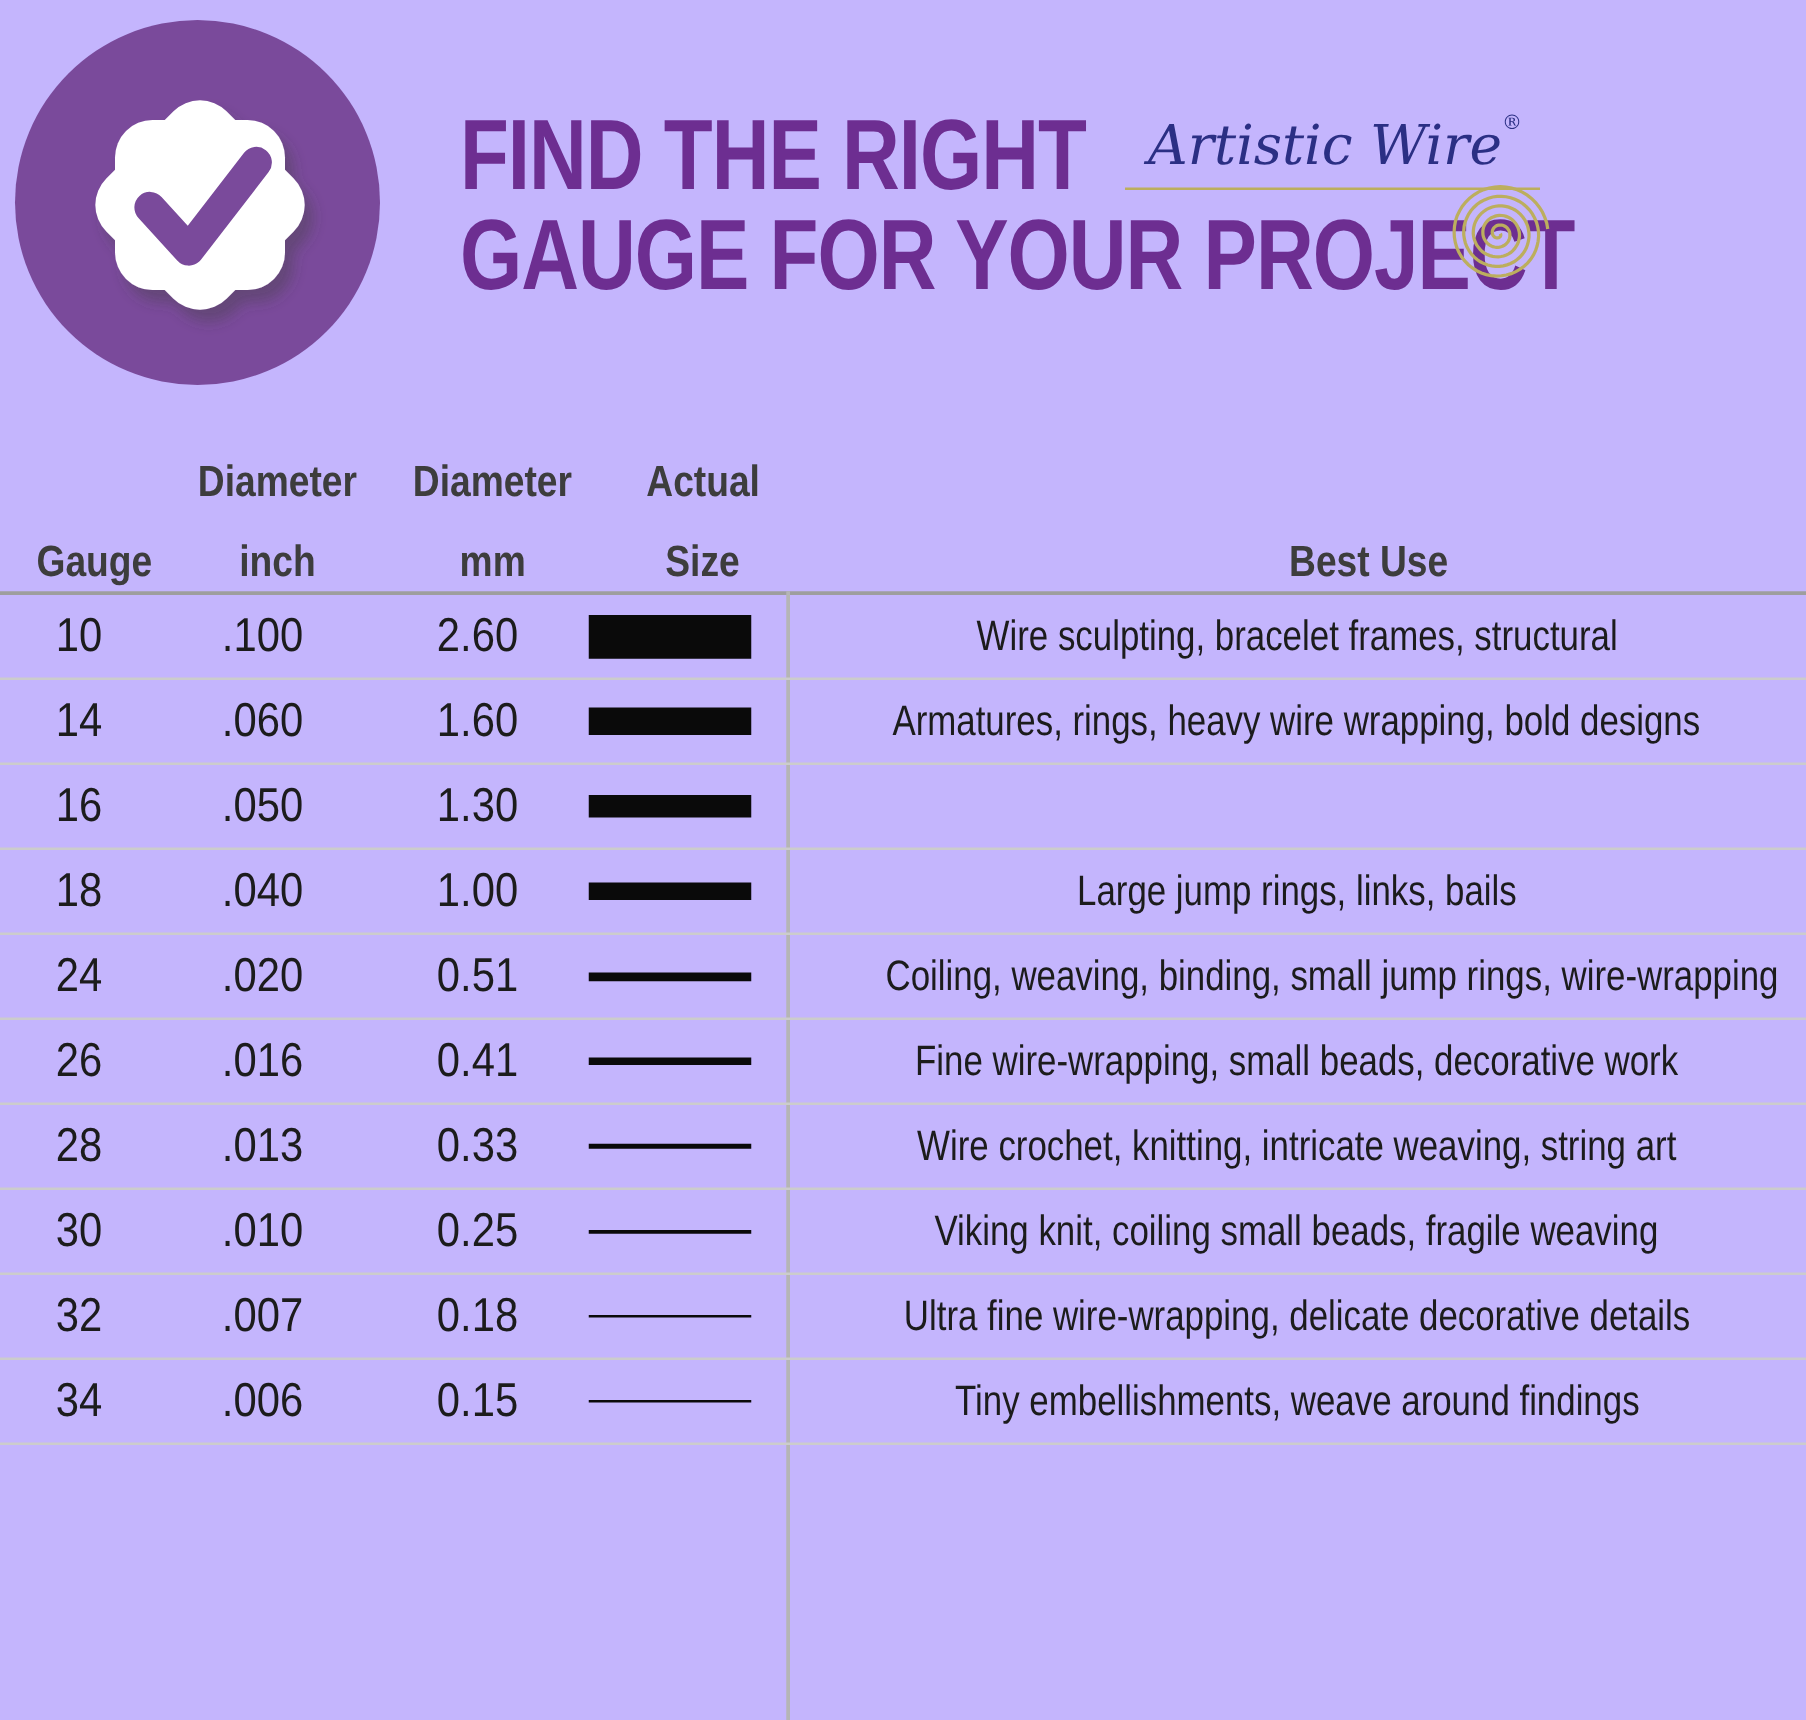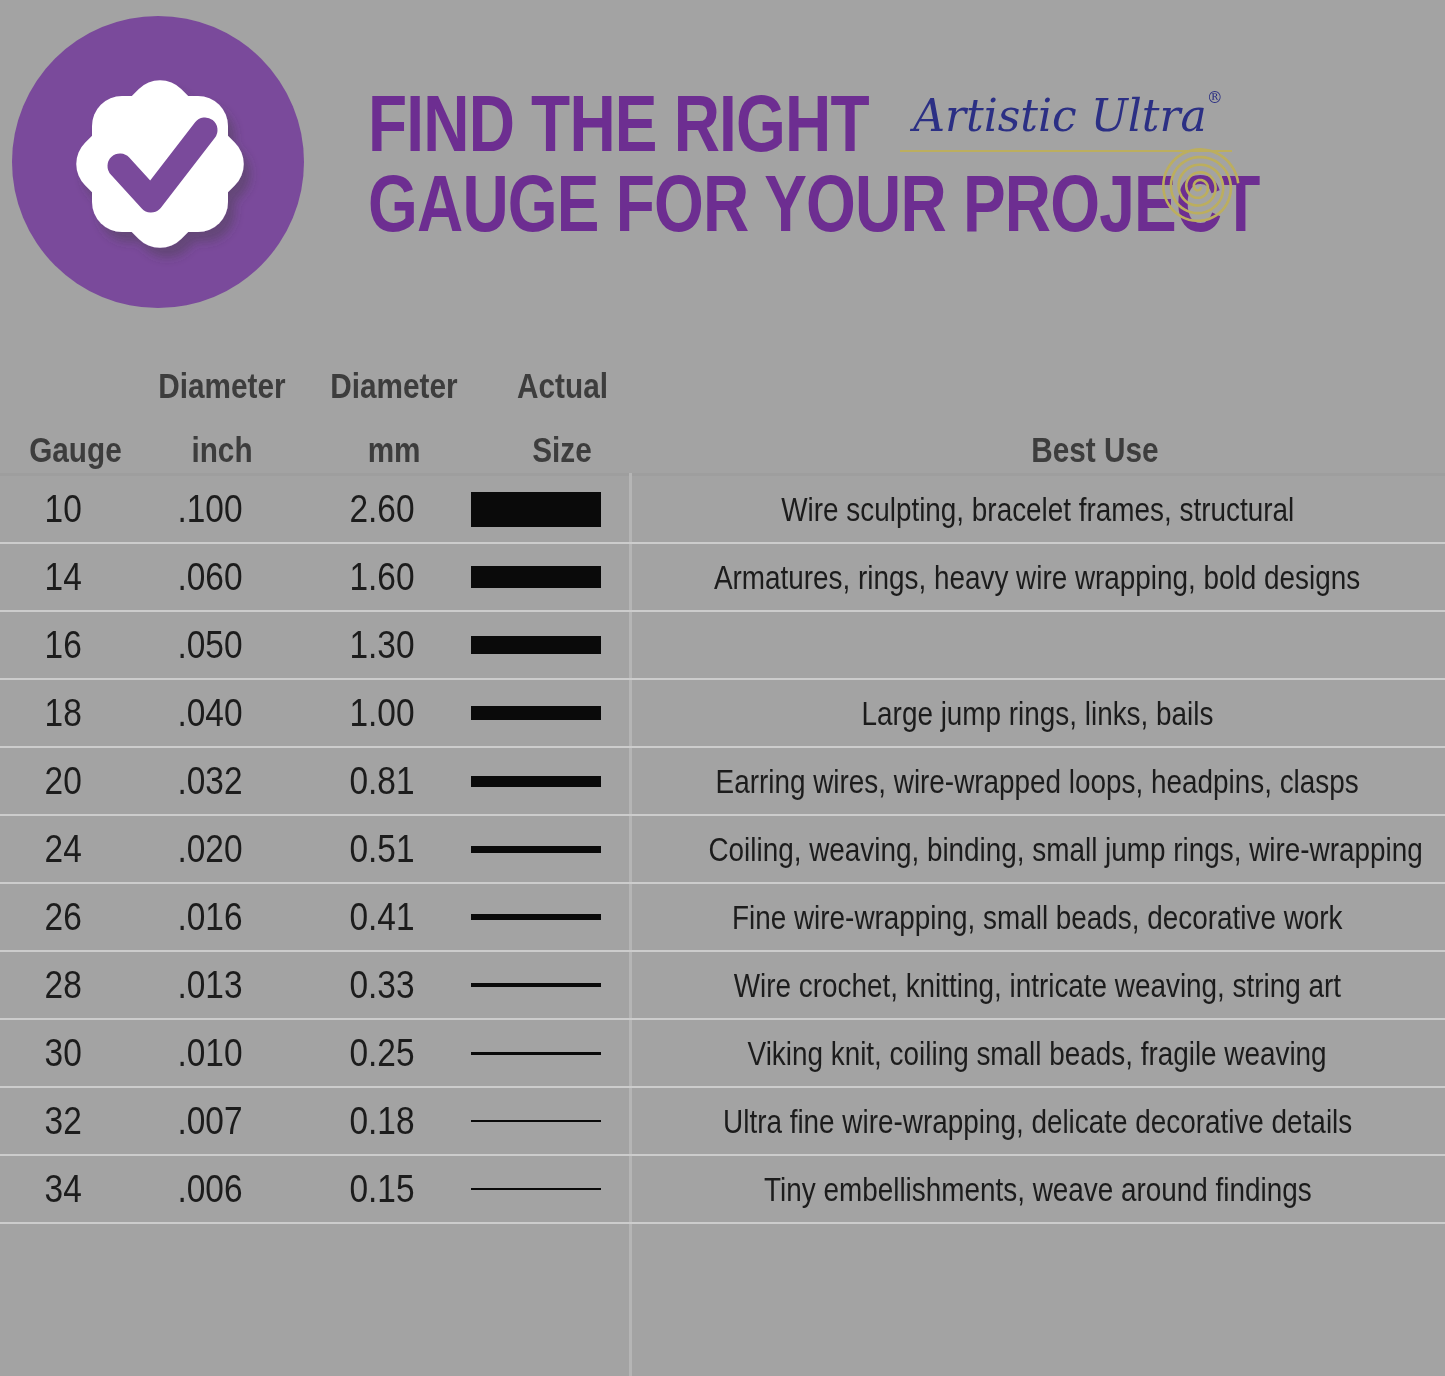--- a/index.html
+++ b/index.html
@@ -1,16 +1,16 @@
 <!DOCTYPE html>
 <html><head>
 <meta charset="utf-8">
 <style>
   html,body{margin:0;padding:0;background:#ffffff;}
-  #stage{position:relative;width:1445px;height:1376px;background:#a3a3a3;overflow:hidden;
+  #stage{position:relative;width:1445px;height:1376px;background:#c4b5fd;overflow:hidden;
          font-family:"Liberation Sans", sans-serif;}
 
   
   .badge-wrap{position:absolute;left:8px;top:10px;width:300px;height:300px;}
   .headline{position:absolute;left:368px;top:84px;color:#6d2e91;font-weight:bold;
             font-size:80px;line-height:80px;letter-spacing:-1px;white-space:nowrap;
             transform:scaleX(0.80);transform-origin:left top;}
   .brand{position:absolute;left:898px;top:88px;width:350px;height:150px;}
   .brand-name{position:absolute;left:0;top:0;width:340px;text-align:center;
               font-family:"DejaVu Serif", serif;font-style:italic;
@@ -63,21 +63,21 @@
       <path d="M112 156 L143 190 L197 120" fill="none" stroke="#7a4a9b" stroke-width="25" stroke-linecap="round" stroke-linejoin="round"></path>
     </svg>
   </div>
 
   <div class="headline">
     <div>FIND THE RIGHT</div>
     <div>GAUGE FOR YOUR PROJECT</div>
   </div>
 
   <div class="brand">
-    <div class="brand-name"><span>Artistic Ultra</span><sup>®</sup></div>
+    <div class="brand-name"><span>Artistic Wire</span><sup>®</sup></div>
     <div class="brand-underline"></div>
     <svg class="brand-spiral" width="86" height="86" viewBox="0 0 86 86">
       <polyline id="spiral-path" fill="none" stroke="#bcae5e" stroke-width="2.6" points="44.2,43.0 44.3,43.2 44.5,43.4 44.5,43.6 44.6,43.8 44.6,44.1 44.6,44.4 44.5,44.7 44.4,44.9 44.2,45.2 44.0,45.5 43.7,45.7 43.4,45.9 43.0,46.1 42.6,46.2 42.2,46.3 41.8,46.3 41.3,46.3 40.9,46.2 40.4,46.0 40.0,45.8 39.5,45.5 39.1,45.1 38.8,44.7 38.4,44.2 38.2,43.7 38.0,43.1 37.9,42.5 37.8,41.9 37.9,41.2 38.0,40.5 38.2,39.9 38.5,39.2 38.9,38.6 39.3,38.0 39.9,37.5 40.5,37.0 41.2,36.6 42.0,36.3 42.8,36.1 43.6,36.0 44.5,36.0 45.4,36.0 46.2,36.2 47.1,36.6 47.9,37.0 48.7,37.5 49.5,38.2 50.1,38.9 50.7,39.7 51.2,40.6 51.6,41.6 51.8,42.6 51.9,43.7 51.9,44.8 51.8,45.9 51.5,47.0 51.1,48.0 50.6,49.1 49.9,50.0 49.1,50.9 48.2,51.7 47.1,52.4 46.0,53.0 44.8,53.4 43.6,53.7 42.3,53.8 41.0,53.8 39.6,53.6 38.3,53.3 37.1,52.8 35.8,52.1 34.7,51.3 33.6,50.3 32.7,49.2 31.9,48.0 31.2,46.7 30.7,45.3 30.4,43.8 30.3,42.3 30.3,40.7 30.5,39.2 30.9,37.7 31.5,36.2 32.3,34.8 33.3,33.5 34.4,32.2 35.6,31.2 37.1,30.2 38.6,29.5 40.2,28.9 41.9,28.5 43.7,28.3 45.4,28.4 47.2,28.6 48.9,29.1 50.6,29.8 52.3,30.7 53.8,31.8 55.1,33.1 56.4,34.5 57.4,36.1 58.3,37.8 58.9,39.7 59.4,41.6 59.6,43.6 59.5,45.6 59.2,47.6 58.7,49.5 57.9,51.4 56.9,53.2 55.7,54.9 54.3,56.5 52.7,57.9 50.9,59.1 49.0,60.0 46.9,60.8 44.8,61.2 42.6,61.5 40.3,61.4 38.1,61.1 35.9,60.5 33.8,59.7 31.8,58.6 29.9,57.3 28.2,55.7 26.7,53.9 25.3,51.9 24.3,49.8 23.4,47.5 22.9,45.2 22.6,42.8 22.7,40.3 23.0,37.8 23.6,35.4 24.5,33.1 25.7,30.9 27.2,28.8 28.9,26.9 30.9,25.2 33.0,23.7 35.3,22.5 37.8,21.6 40.4,21.0 43.0,20.7 45.7,20.7 48.4,21.1 51.0,21.7 53.6,22.7 56.0,24.0 58.3,25.6 60.4,27.5 62.2,29.6 63.8,31.9 65.1,34.4 66.2,37.1 66.8,39.9 67.2,42.8 67.2,45.7 66.8,48.6 66.1,51.5 65.1,54.2 63.7,56.9 62.0,59.3 60.0,61.6 57.7,63.6 55.2,65.4 52.5,66.8 49.6,67.9 46.6,68.7 43.5,69.1 40.4,69.1 37.3,68.7 34.2,68.0 31.2,66.9 28.3,65.4 25.6,63.6 23.2,61.5 21.0,59.1 19.1,56.4 17.5,53.5 16.3,50.4 15.5,47.2 15.0,43.9 15.0,40.5 15.3,37.1 16.1,33.8 17.3,30.6 18.8,27.5 20.7,24.6 23.0,22.0 25.5,19.6 28.4,17.6 31.5,15.9 34.8,14.6 38.2,13.6 41.7,13.1 45.3,13.1 48.9,13.4 52.5,14.2 55.9,15.4 59.2,17.0 62.3,19.0 65.1,21.4 67.7,24.1 69.9,27.1 71.7,30.4 73.2,33.9 74.2,37.6 74.8,41.3 74.9,45.1 74.5,49.0 73.7,52.7 72.5,56.4 70.8,59.9 68.7,63.2 66.2,66.3 63.3,69.0 60.1,71.3 56.7,73.3 53.0,74.9 49.1,76.0 45.1,76.6 41.1,76.8 37.0,76.5 33.0,75.7 29.1,74.4 25.4,72.6 21.9,70.4 18.7,67.8 15.8,64.8 13.2,61.4 11.1,57.8 9.4,53.9 8.2,49.8 7.5,45.6 7.3,41.4 7.6,37.1 8.4,32.8 9.7,28.7 11.6,24.8 13.9,21.0 16.6,17.6 19.7,14.5 23.2,11.8 27.0,9.5 31.1,7.7 35.4,6.4 39.8,5.6 44.3,5.4 48.8,5.7 53.3,6.5 57.7,7.8 61.8,9.7 65.8,12.1 69.4,14.9 72.7,18.2 75.6,21.9 78.0,25.8 79.9,30.1 81.4,34.6 82.2,39.2"></polyline>
     </svg>
   </div>
 
   <div class="hdr-row" id="hdr-top">
     <div class="cell"></div>
     <div class="cell">
         <span>Diameter</span>
@@ -175,37 +175,20 @@
           <span>1.00</span>
         </div>
       <div class="g-cell bar-cell">
         <div class="wire-bar" style="height: 14px;"></div>
       </div>
       <div class="g-cell use-cell">
           <span>Large jump rings, links, bails</span>
         </div>
     </div>
 
-    <div class="g-row">
-      <div class="g-cell">
-          <span>20</span>
-        </div>
-      <div class="g-cell">
-          <span>.032</span>
-        </div>
-      <div class="g-cell">
-          <span>0.81</span>
-        </div>
-      <div class="g-cell bar-cell">
-        <div class="wire-bar" style="height: 11px;"></div>
-      </div>
-      <div class="g-cell use-cell">
-          <span>Earring wires, wire-wrapped loops, headpins, clasps</span>
-        </div>
-    </div>
 
 
     <div class="g-row">
       <div class="g-cell">
           <span>24</span>
         </div>
       <div class="g-cell">
           <span>.020</span>
         </div>
       <div class="g-cell">

